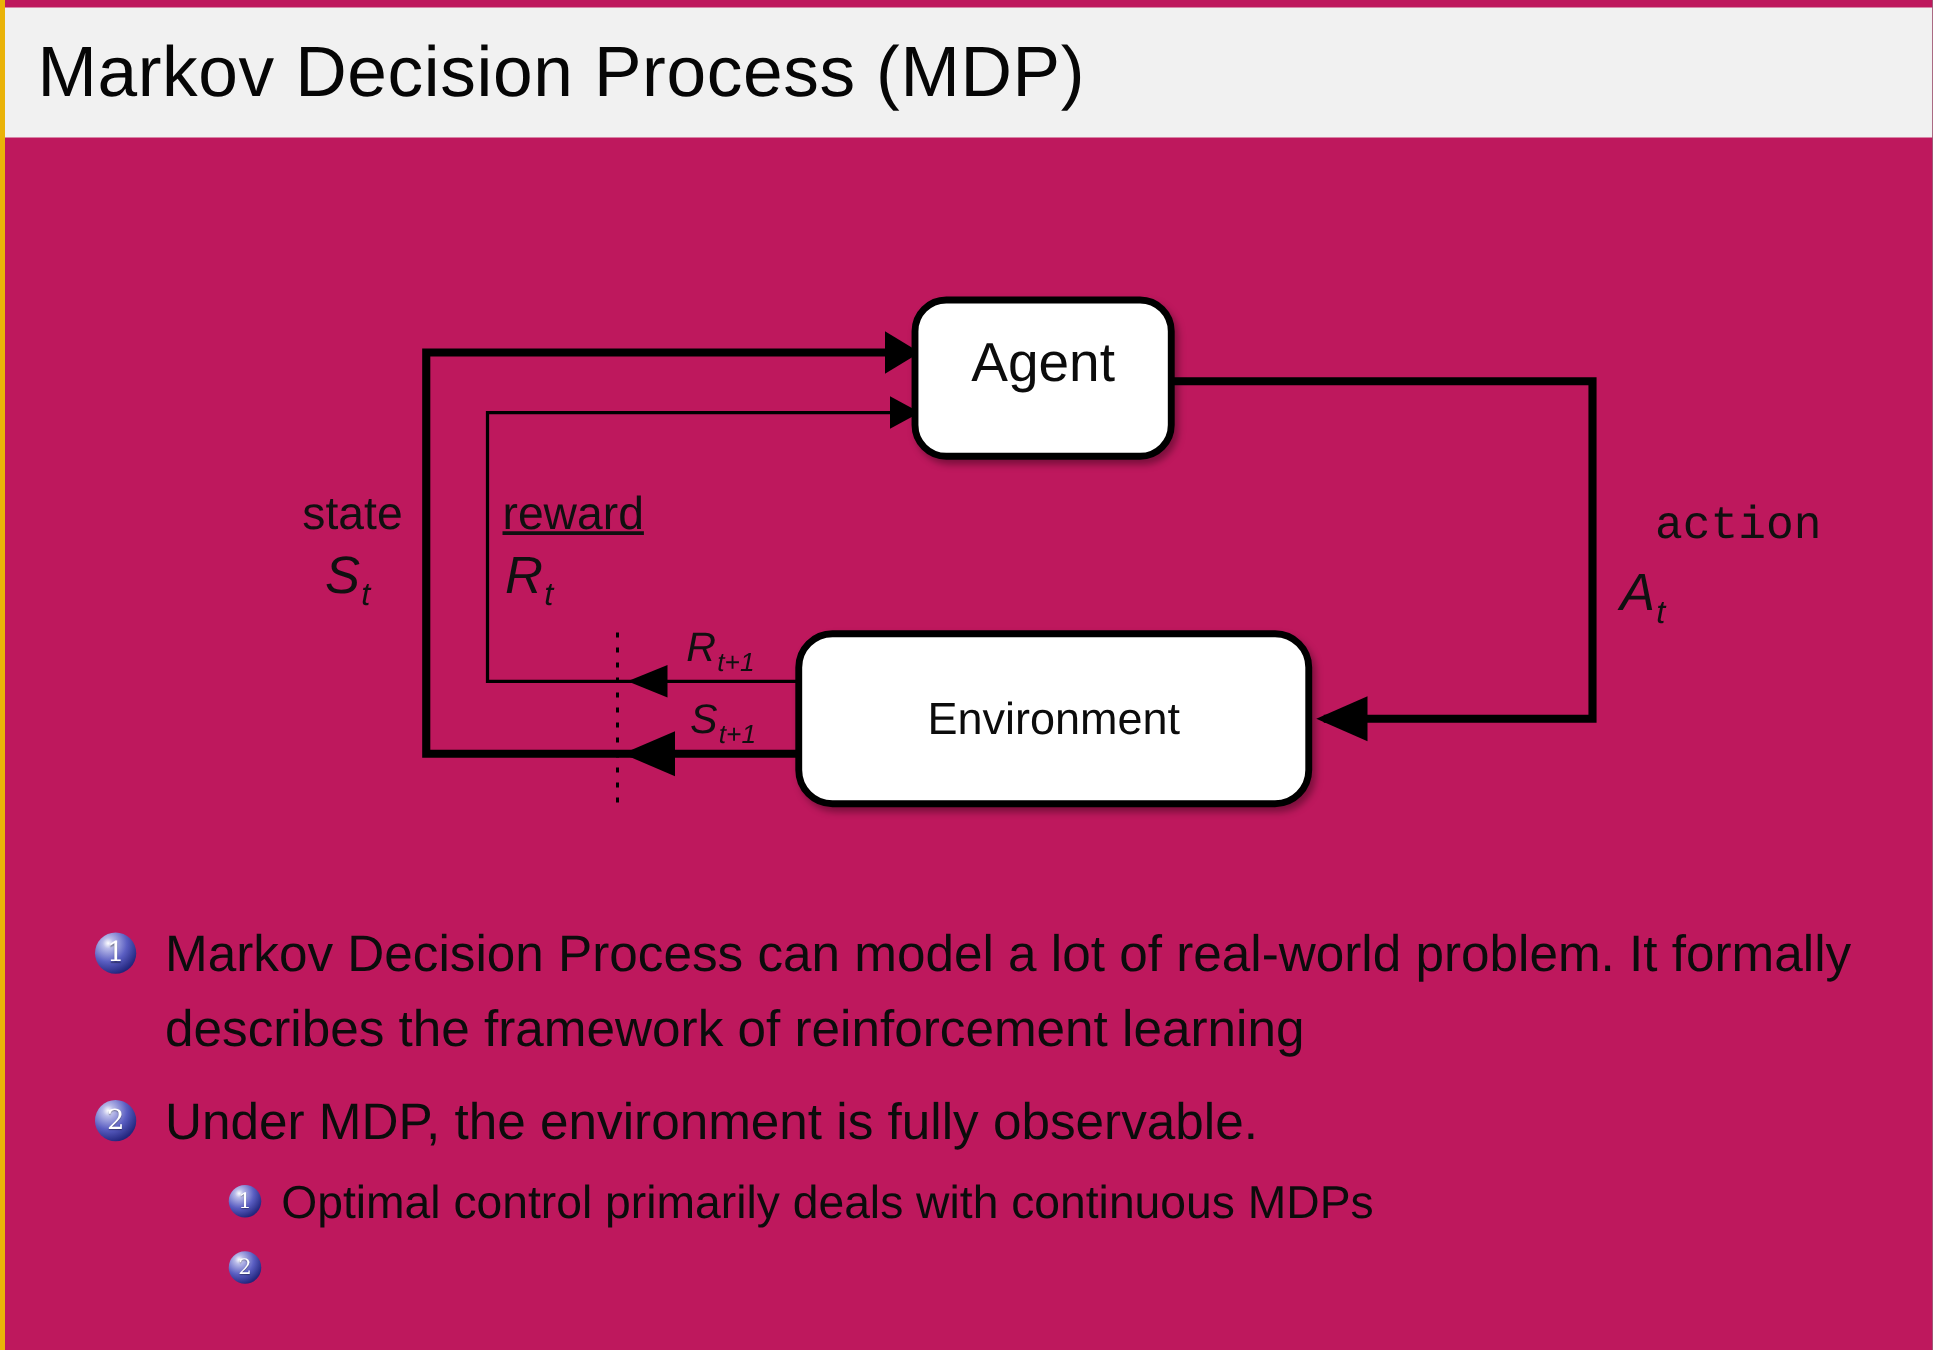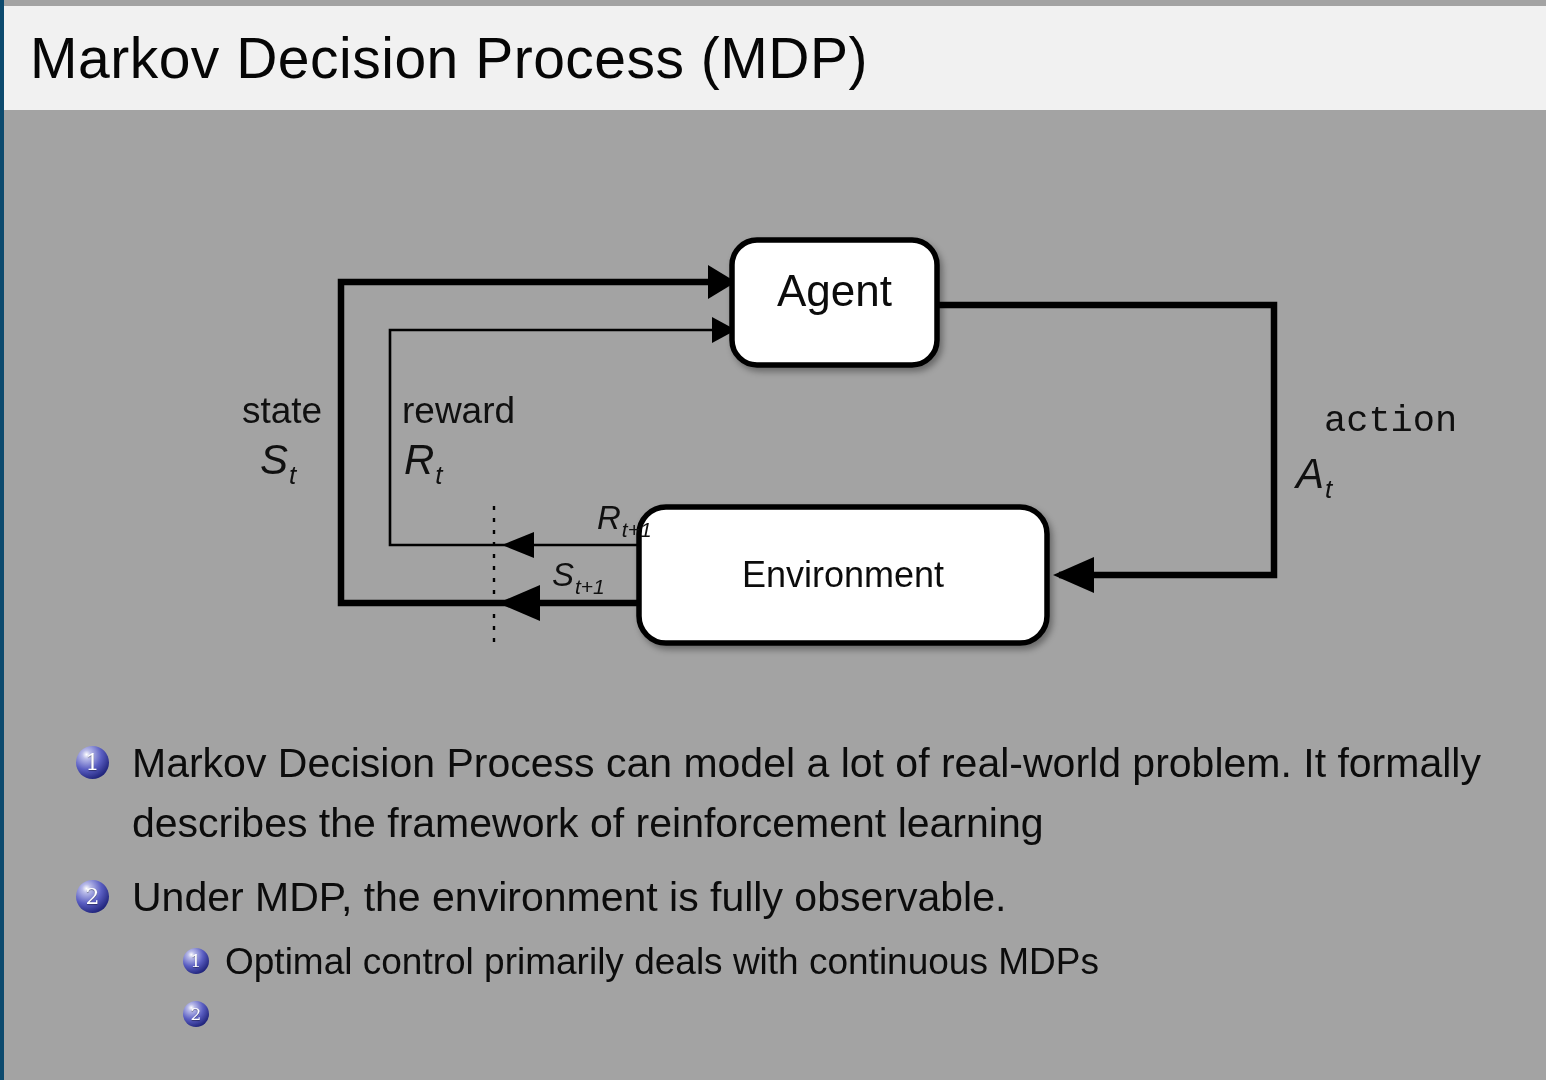--- a/index.html
+++ b/index.html
@@ -1,22 +1,22 @@
 <!DOCTYPE html>
 <html><head>
 <meta charset="utf-8">
 <style>
   html,body { margin:0; padding:0; background:#888; }
   .slide {
     position:relative;
     width:1546px; height:1080px;
-    background:#a3a3a3;
+    background:#be185d;
     overflow:hidden;
     font-family:"Liberation Sans", sans-serif;
-    border-left:4px solid #0c4a6e;
+    border-left:4px solid #eab308;
     box-sizing:border-box;
   }
   
   .titlebar {
     position:absolute; left:0; right:0; top:6px; height:104px;
     background:#f1f1f1;
   }
   .titlebar .title {
     position:absolute; left:26px; top:0; height:104px;
     display:flex; align-items:center;
@@ -99,26 +99,26 @@
   </svg>
 
   <div class="nodelabel agent">Agent</div>
   <div class="nodelabel environment">Environment</div>
 
   <div class="diaglabel" style="left:228px; top:390px; width:100px; text-align:center;">state</div>
   <div class="mathlabel" style="left:256px; top:436px;">
     <span class="base">S</span><span class="subscr">t</span>
   </div>
 
-  <div class="diaglabel" style="left:398px; top:390px;">reward</div>
+  <div class="diaglabel" style="left:398px; top:390px;text-decoration:underline;">reward</div>
   <div class="mathlabel" style="left:400px; top:436px;">
     <span class="base">R</span><span class="subscr">t</span>
   </div>
 
-  <div class="mathlabel small" style="left:545px; top:499px;margin-left:48px;">
+  <div class="mathlabel small" style="left:545px; top:499px;">
     <span class="base">R</span><span class="subscr">t+1</span>
   </div>
   <div class="mathlabel small" style="left:548px; top:556px;">
     <span class="base">S</span><span class="subscr">t+1</span>
   </div>
 
   <div class="diaglabel" style="left:1320px; top:400px;font-family:Liberation Mono, monospace;">action</div>
   <div class="mathlabel" style="left:1292px; top:450px;">
     <span class="base">A</span><span class="subscr">t</span>
   </div>

